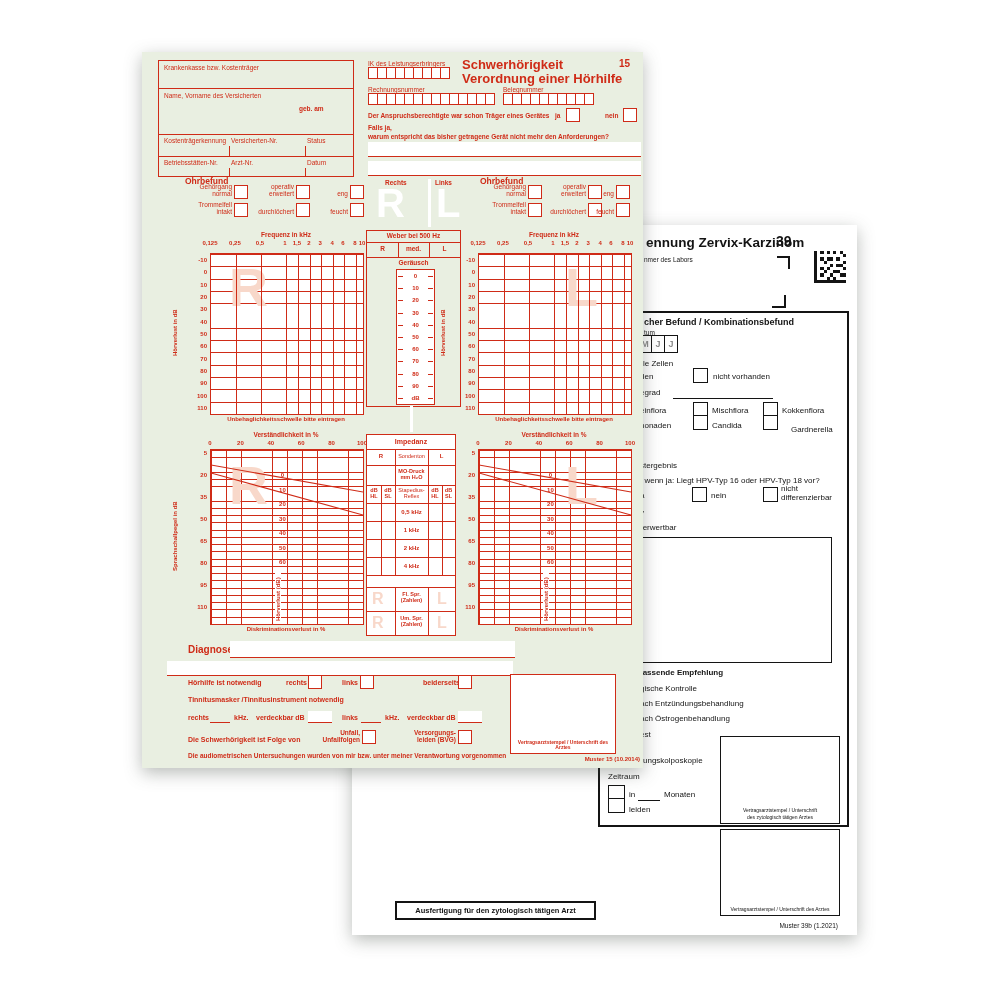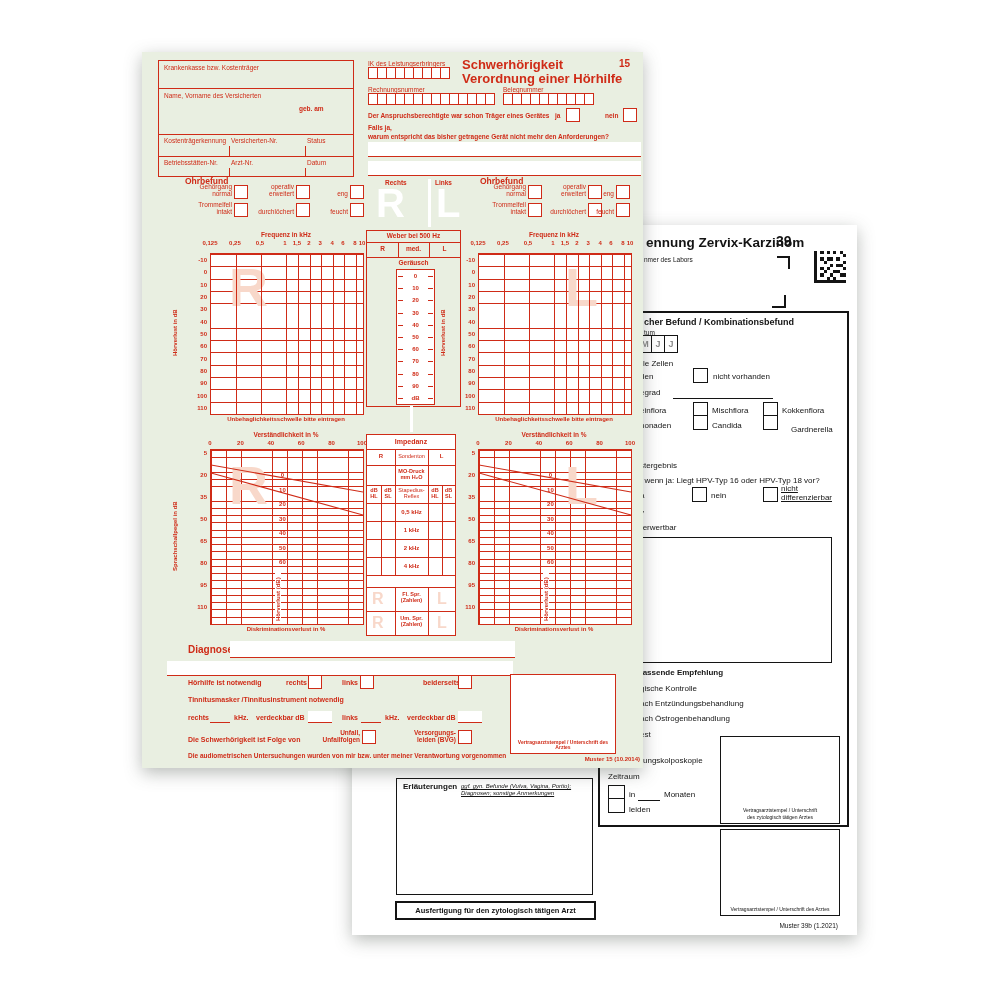--- a/index.html
+++ b/index.html
@@ -50,21 +50,21 @@
              font-size:6px;font-weight:bold;color:var(--red);}
   .weber-row::before,.weber-row::after{content:"";position:absolute;top:50%;width:5px;height:1px;background:var(--red);}
   .weber-row::before{left:1px;} .weber-row::after{right:1px;}
   .impbox{position:absolute;left:224px;top:382px;width:88px;height:200px;border:1px solid var(--red);background:#fff;}
   .stamp15{position:absolute;left:368px;top:622px;width:104px;height:78px;background:#fff;border:1px solid var(--red);
            display:flex;align-items:flex-end;justify-content:center;}
   
   .back{position:absolute;left:352px;top:225px;width:505px;height:710px;background:#fff;color:var(--blk);
         z-index:1;box-shadow:0 5px 16px rgba(70,80,70,.38);}
   .bt{font-size:8px;line-height:1.15;white-space:nowrap;color:var(--blk);}
-  .bt.w{white-space:normal;text-decoration:underline;}
+  .bt.w{white-space:normal;}
   .cbk{position:absolute;width:13px;height:13px;background:#fff;border:1.1px solid var(--blk);}
   .bigbox{position:absolute;left:246px;top:86px;width:247px;height:512px;border:2px solid var(--blk);}
   .daterow{position:absolute;display:flex;}
   .date-cell{display:inline-block;width:12px;height:16px;border:1px solid var(--blk);background:#fff;
              color:#8c8c8c;font-size:9px;font-weight:bold;text-align:center;line-height:16px;}
   .date-cell+.date-cell{margin-left:-1px;}
   .stampb{position:absolute;background:#fff;border:1.2px solid var(--blk);display:flex;flex-direction:column;
           justify-content:flex-end;align-items:center;}
   .stampcap{font-size:5px;text-align:center;line-height:1.3;padding-bottom:3px;color:var(--blk);}
   .corner-tr{position:absolute;border-top:2.5px solid var(--blk);border-right:2.5px solid var(--blk);}
@@ -148,24 +148,20 @@
 
     <div class="stampb" style="left:368px;top:511px;width:118px;height:86px;">
       <div class="stampcap"><span>Vertragsarztstempel / Unterschrift</span><br>
       <span>des zytologisch tätigen Arztes</span></div>
     </div>
     <div class="stampb" style="left:368px;top:604px;width:118px;height:85px;">
       <div class="stampcap">Vertragsarztstempel / Unterschrift des Arztes</div>
     </div>
     <div class="a bt r" style="left:376px;top:697px;width:110px;font-size:6.5px;">Muster 39b (1.2021)</div>
 
-    <div class="erlbox">
-      <div class="a bt b" style="left:6px;top:3px;font-size:8px;">Erläuterungen</div>
-      <div class="a bt w" style="left:64px;top:4px;width:126px;font-size:6px;font-style:italic;">ggf. gyn. Befunde (Vulva, Vagina, Portio); Diagnosen; sonstige Anmerkungen</div>
-    </div>
     <div class="ausf">
       <span>Ausfertigung für den zytologisch tätigen Arzt</span>
     </div>
   </div>
 
   <div class="front">
 
     <div class="pbox">
       <div class="a t" style="left:5px;top:3px;">Krankenkasse bzw. Kostenträger</div>
       <div class="rl" style="left:0;top:27px;width:194px;height:1px;"></div>

